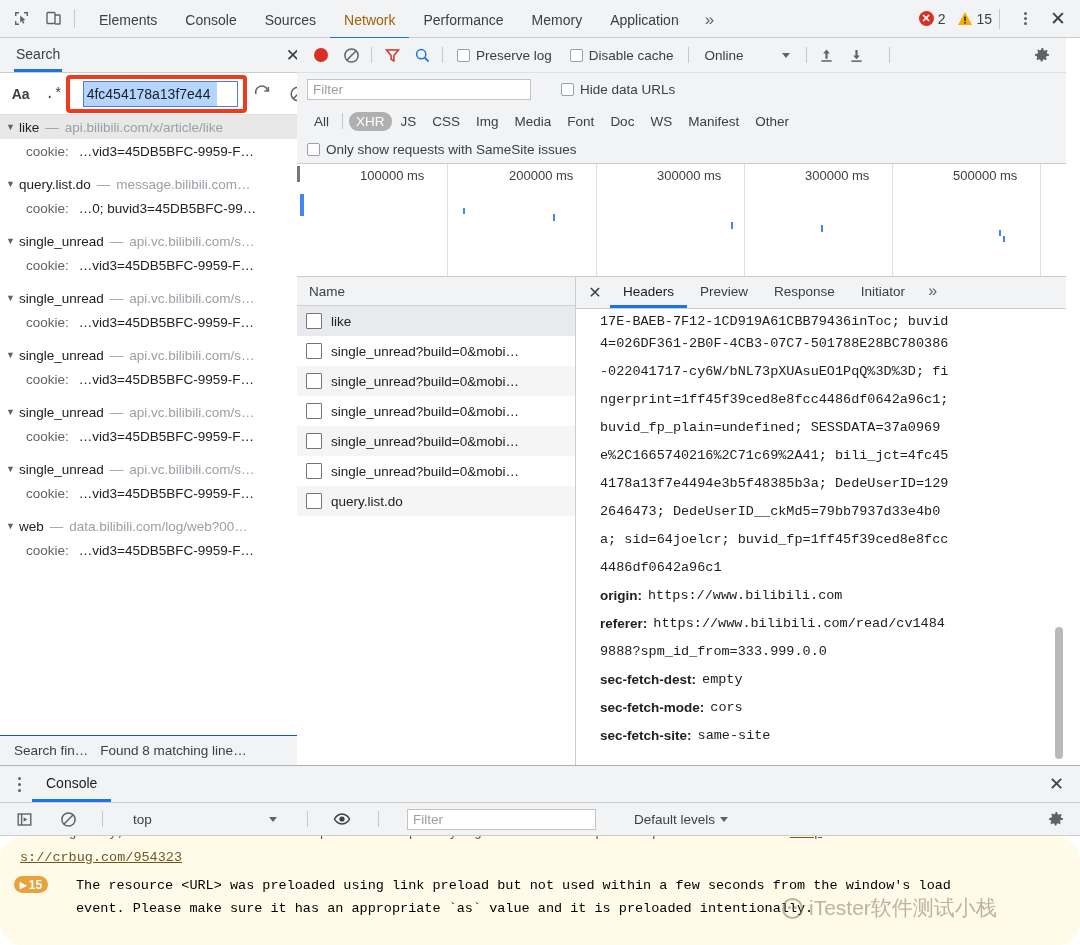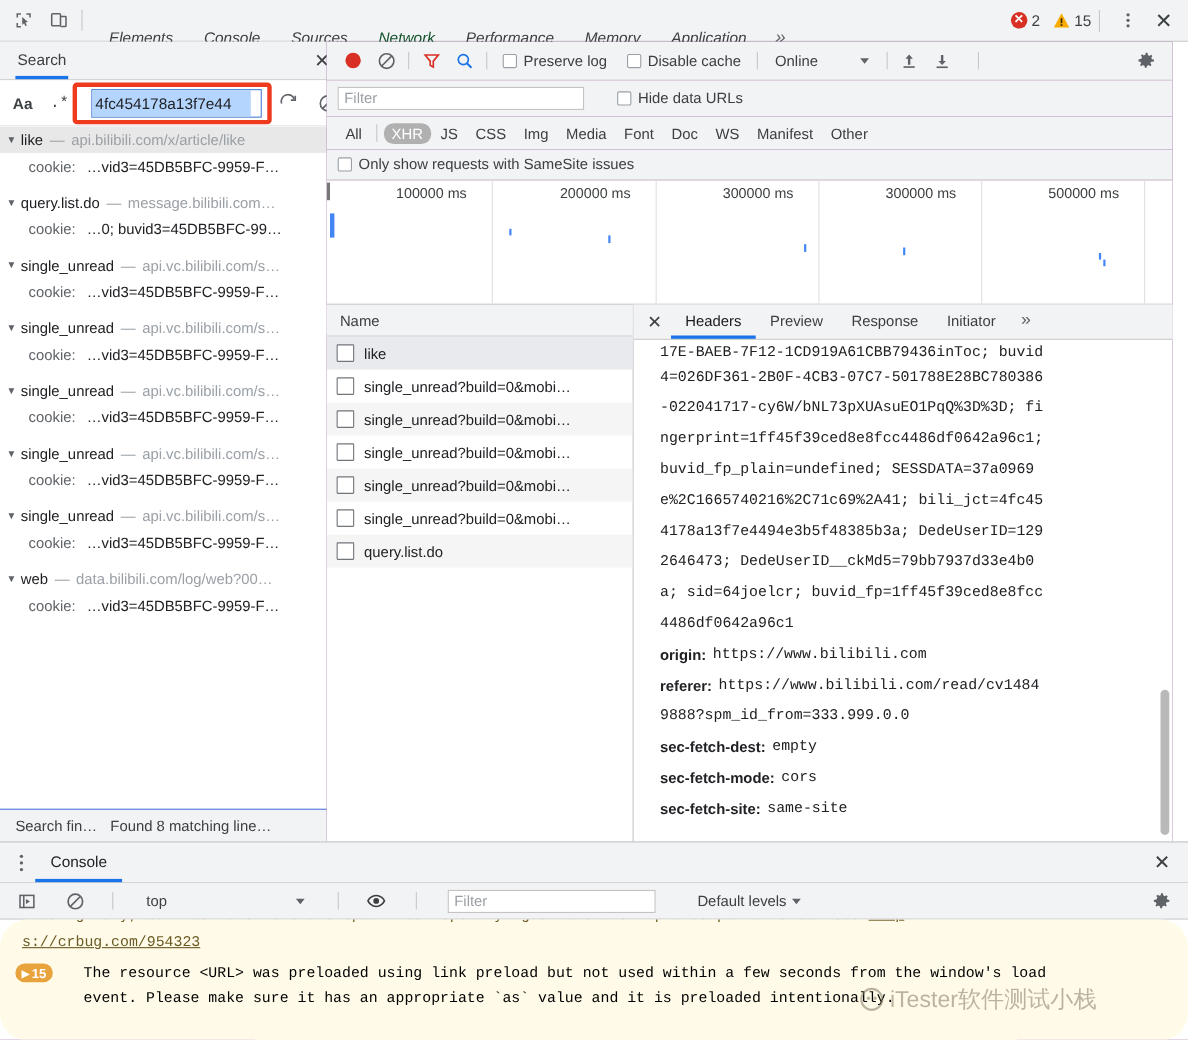--- a/index.html
+++ b/index.html
@@ -20,23 +20,23 @@
     border-bottom: 1px solid #cdcdcd;
     display: flex; align-items: stretch;
   }
   .tb-icons { display: flex; align-items: center; padding: 0 6px 0 10px; gap: 10px; }
   .tb-icons .ic { width: 22px; height: 22px; display: flex; align-items: center; justify-content: center; }
   .tb-sep { width: 1px; background: #c8c8c8; margin: 9px 4px; }
   .tabs { display: flex; align-items: stretch; margin-left: 6px; }
   .tab {
     padding: 0 14px; display: flex; align-items: center;
     font-size: 14px; color: #3c4043; cursor: default;
-    border-bottom: 3px solid transparent; position: relative; top: 17px; font-style: italic;
-  }
-  .tab.active { color: #14532d; border-bottom-color: #1a73e8; }
+    border-bottom: 3px solid transparent; position: relative; top: 3px;
+  }
+  .tab.active { color: #a16207; border-bottom-color: #1a73e8; }
   .tab.more { font-size: 17px; padding: 0 12px; color: #5f6368; }
   .tb-right { margin-left: auto; display: flex; align-items: center; padding-right: 10px; gap: 3px; }
   .badge { display: flex; align-items: center; gap: 4px; font-size: 14px; color: #3c4043; }
   .err-dot {
     width: 15px; height: 15px; border-radius: 50%; background: #d93025;
     color: #fff; font-size: 11px; display: flex; align-items: center; justify-content: center;
     font-weight: bold; line-height: 1;
   }
   .warn-tri { width: 16px; height: 15px; }
   .kebab { width: 20px; display: flex; flex-direction: column; align-items: center; gap: 2px; margin-left: 8px; }
@@ -62,21 +62,21 @@
   }
   .sp-aa { font-weight: bold; font-size: 14px; color: #3c4043; width: 30px; text-align: center; }
   .sp-re { font-size: 14px; color: #3c4043; width: 30px; text-align: center; font-family: "Liberation Mono", monospace; }
   .sp-inputwrap { position: relative; margin-left: 6px; }
   .sp-input {
     width: 155px; height: 26px; border: 1px solid #4a7fd4; background: #fff;
     font-size: 14px; padding: 0 4px; outline: none; color: #202124;
     font-family: "Liberation Sans", sans-serif;
   }
   .sp-input-sel {
-    position: absolute; left: 1px; top: 1px; height: 24px; width: 144px;
+    position: absolute; left: 1px; top: 1px; height: 24px; width: 133px;
     background: #b4d5fe; display: flex; align-items: center; padding-left: 3px;
     font-size: 14px; color: #202124; pointer-events: none; overflow: hidden; white-space: nowrap;
   }
   .redbox {
     position: absolute; left: 66px; top: 2px; width: 181px; height: 38px;
     border: 4px solid #ee3b1e; border-radius: 4px; pointer-events: none;
   }
   .sp-ic { width: 34px; display: flex; align-items: center; justify-content: center; }
   .sp-results { flex: 1; overflow: hidden; position: relative; background: #fff; }
   .res-group { }

